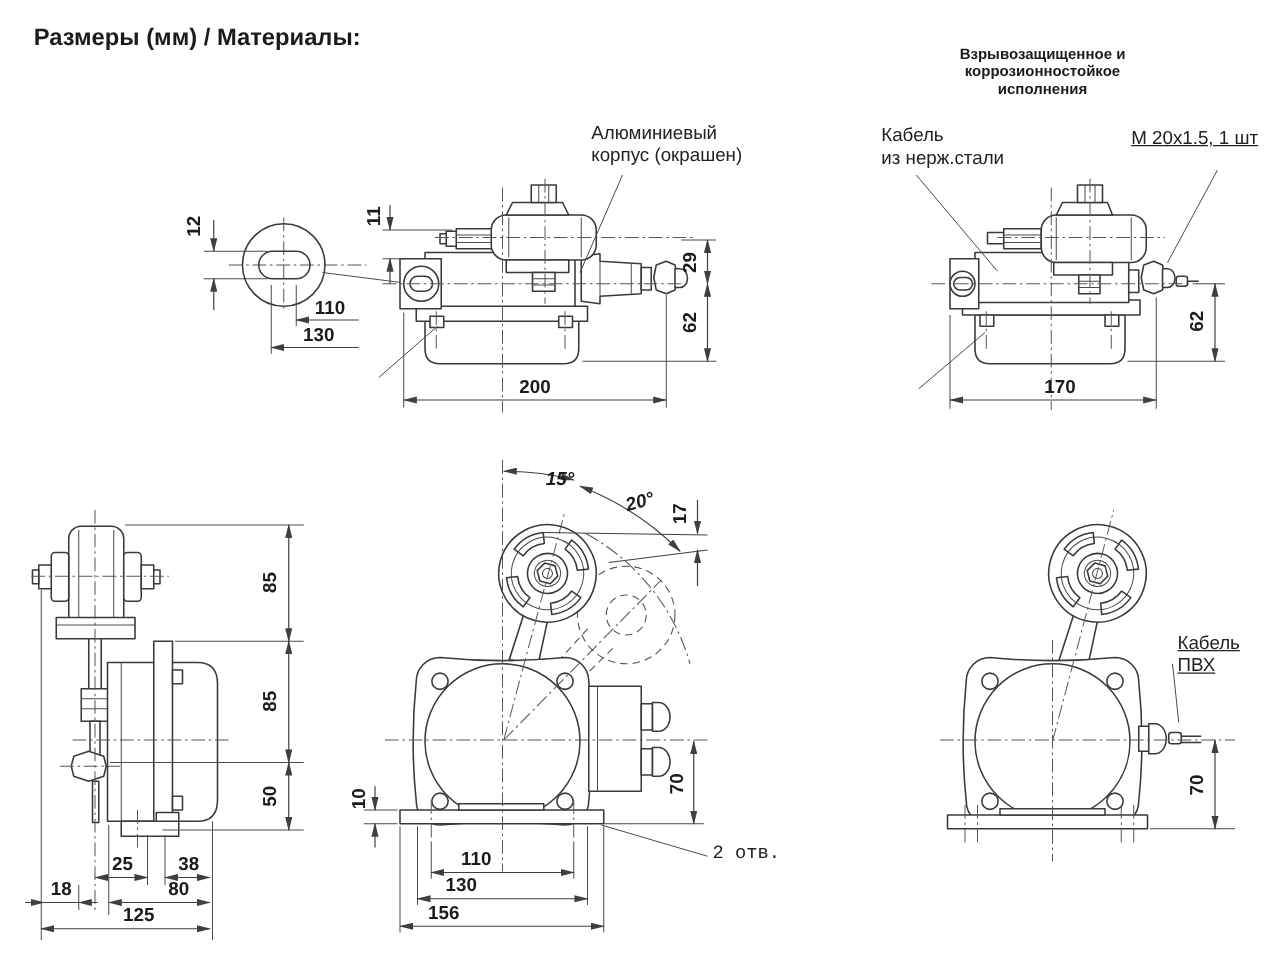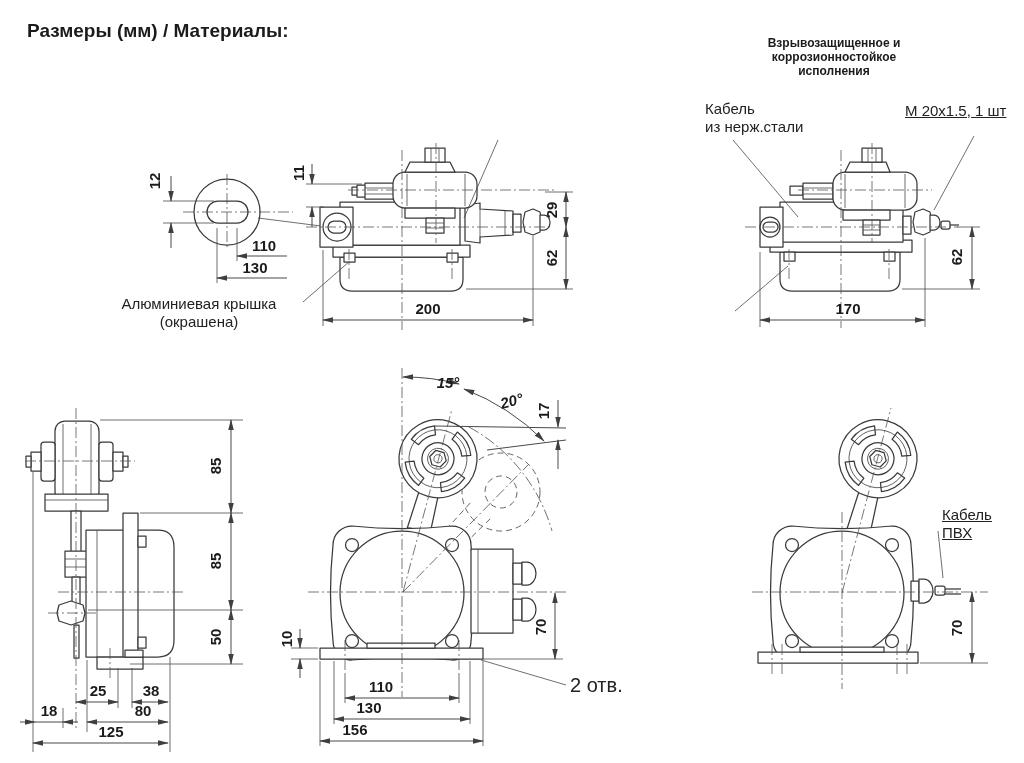--- a/index.html
+++ b/index.html
@@ -11,21 +11,21 @@
   .heading { position:absolute; font-size:12px; font-weight:bold; color:#1b1b1b; white-space:pre-line; }
   .h-std   { left:237px; top:59px; }
   .h-ex    { left:731px; top:36px; width:206px; text-align:center; }
   .lbl     { position:absolute; font-size:15px; color:#222; white-space:pre-line; line-height:1.18; }
   .lbl-housing-std { left:473px; top:98px; }
   .lbl-housing-ex  { left:705px; top:100px; }
   .lbl-gland       { left:905px; top:102px;text-decoration:underline; }
   .lbl-cover-std   { left:103px; top:295px; width:192px; text-align:center; }
   .lbl-cover-ex    { left:625px; top:292px; }
   .lbl-cable       { left:942px; top:506px;text-decoration:underline; }
-  .lbl-holes       { left:570px; top:674px; font-size:20px; }
+  .lbl-holes       { left:570px; top:674px; font-size:15px;font-family:Liberation Mono, monospace; }
 
   
   .o  { fill:none; stroke:#3a3a3a; stroke-width:1.25; stroke-linejoin:round; }
   .ow { fill:#fff;  stroke:#3a3a3a; stroke-width:1.25; stroke-linejoin:round; }
   .tn { fill:none; stroke:#4a4a4a; stroke-width:0.8; }
   .d  { fill:none; stroke:#3f3f3f; stroke-width:0.95; }
   .c  { fill:none; stroke:#555;    stroke-width:0.8; stroke-dasharray:11 3 2 3; }
   .gh { fill:none; stroke:#555;    stroke-width:0.9; stroke-dasharray:6 4; }
   .ga { fill:none; stroke:#555;    stroke-width:0.85; stroke-dasharray:11 3 2 3; }
   text.t  { font:bold 15px "Liberation Sans", sans-serif; fill:#1b1b1b; }
@@ -349,21 +349,21 @@
     <line class="d" x1="972" y1="592" x2="972" y2="663" marker-start="url(#ar)" marker-end="url(#ar)"></line>
     <text class="t" x="962" y="628" text-anchor="middle" transform="rotate(-90 962 628)">70</text>
     <line class="tn" x1="938" y1="531" x2="943" y2="578"></line>
   </g>
 </svg>
 
 <div class="title">Размеры (мм) / Материалы:</div>
 <div class="heading h-ex">Взрывозащищенное и
 коррозионностойкое
 исполнения</div>
+<div class="lbl lbl-housing-std">Алюминиевый
+корпус (окрашен)</div>
 <div class="lbl lbl-housing-ex">Кабель
 из нерж.стали</div>
 <div class="lbl lbl-gland">М 20x1.5, 1 шт</div>
-<div class="lbl lbl-cover-std">Алюминиевая крышка
-(окрашена)</div>
 <div class="lbl lbl-cable">Кабель ПВХ</div>
 <div class="lbl lbl-holes">2 отв.</div>
 
 </div>
 
 </body></html>

